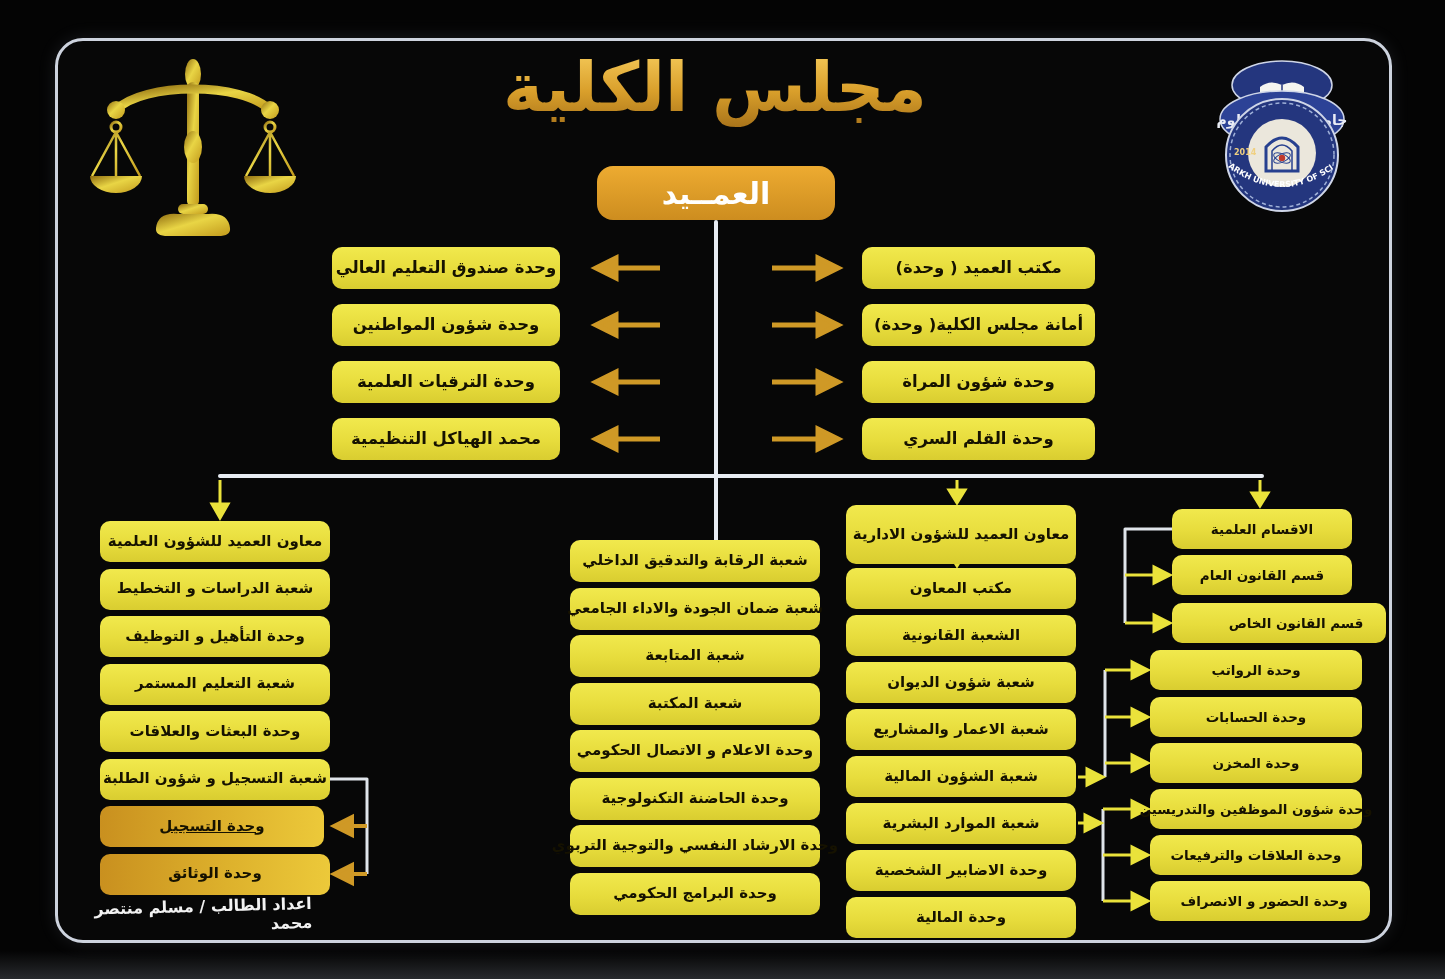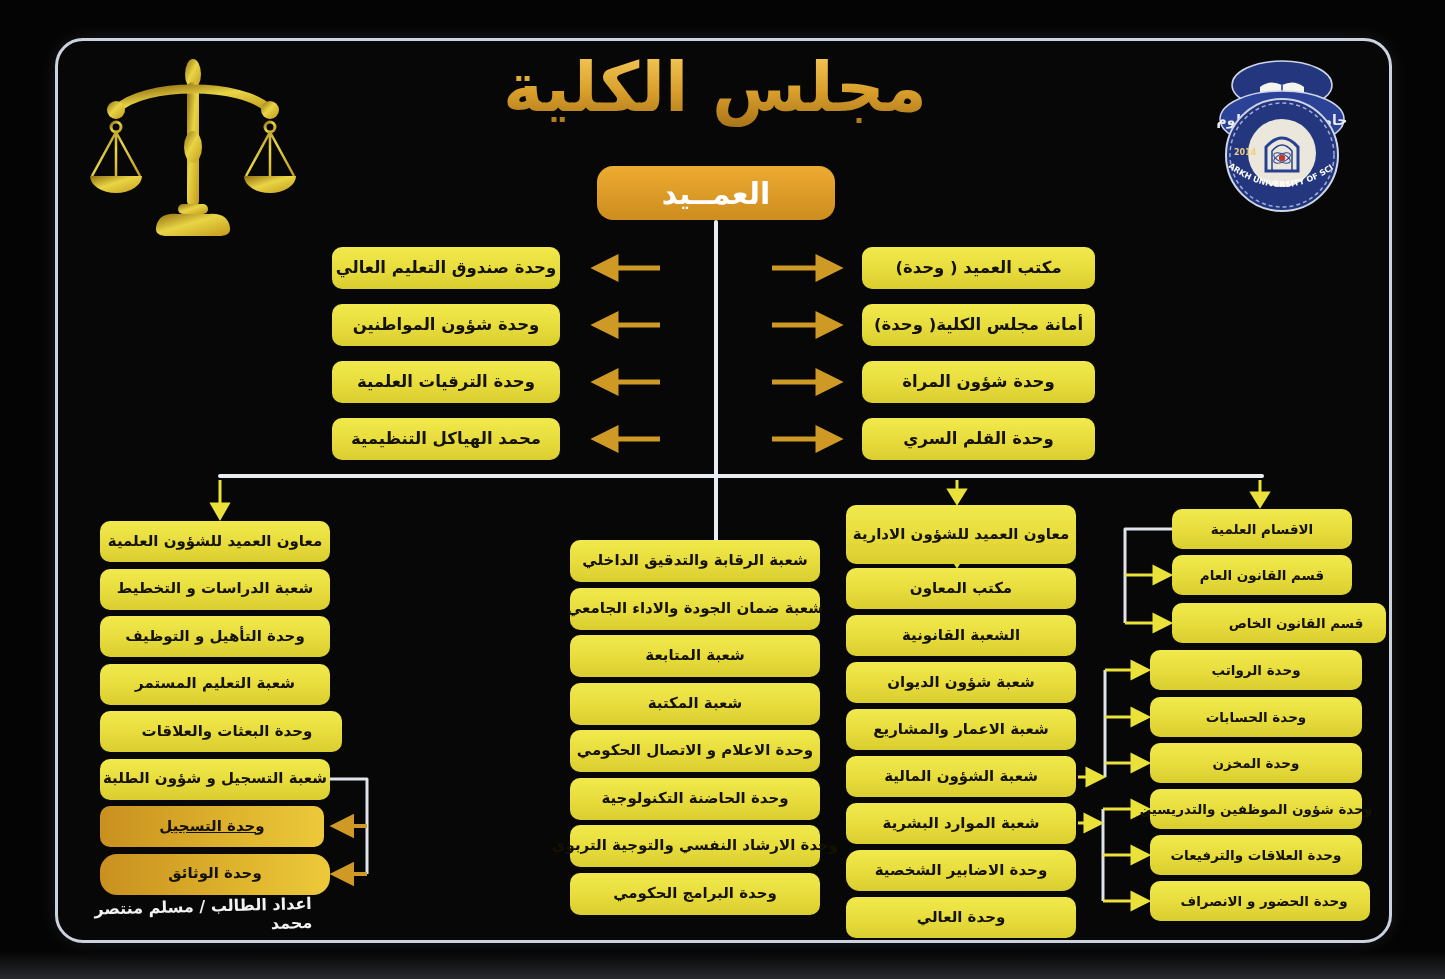--- a/index.html
+++ b/index.html
@@ -185,45 +185,45 @@
       <div class="node" style="left: 862px; top: 247px; width: 233px; height: 42px; font-size: 16.5px;">مكتب العميد ( وحدة)</div>
       <div class="node" style="left: 862px; top: 304px; width: 233px; height: 42px; font-size: 16.5px;">أمانة مجلس الكلية( وحدة)</div>
       <div class="node" style="left: 862px; top: 361px; width: 233px; height: 42px; font-size: 16.5px;">وحدة شؤون المراة</div>
       <div class="node" style="left: 862px; top: 418px; width: 233px; height: 42px; font-size: 16.5px;">وحدة القلم السري</div>
     </div>
   <div>
       <div class="node" style="left: 100px; top: 521px; width: 230px; height: 41px; font-size: 15px;">معاون العميد للشؤون العلمية</div>
       <div class="node" style="left: 100px; top: 568.5px; width: 230px; height: 41px; font-size: 15px;">شعبة الدراسات و التخطيط</div>
       <div class="node" style="left: 100px; top: 616px; width: 230px; height: 41px; font-size: 15px;">وحدة التأهيل و التوظيف</div>
       <div class="node" style="left: 100px; top: 663.5px; width: 230px; height: 41px; font-size: 15px;">شعبة التعليم المستمر</div>
-      <div class="node" style="left: 100px; top: 711px; width: 230px; height: 41px; font-size: 15px; padding-left: 12px;">وحدة البعثات والعلاقات</div>
+      <div class="node" style="left: 100px; top: 711px; width: 230px; height: 41px; font-size: 15px;">وحدة البعثات والعلاقات</div>
       <div class="node" style="left: 100px; top: 758.5px; width: 230px; height: 41px; font-size: 15px;">شعبة التسجيل و شؤون الطلبة</div>
       <div class="node gold" style="left: 100px; top: 806px; width: 224px; height: 41px; font-size: 15px; text-decoration: underline;">وحدة التسجيل</div>
-      <div class="node gold" style="left: 100px; top: 853.5px; width: 230px; height: 41px; font-size: 15px; border-radius: 17px;">وحدة الوثائق</div>
+      <div class="node gold" style="left: 100px; top: 853.5px; width: 230px; height: 41px; font-size: 15px;">وحدة الوثائق</div>
     </div>
   <div>
       <div class="node" style="left: 570px; top: 540px; width: 250px; height: 42px; font-size: 15px;">شعبة الرقابة والتدقيق الداخلي</div>
       <div class="node" style="left: 570px; top: 587.5px; width: 250px; height: 42px; font-size: 15px;">شعبة ضمان الجودة والاداء الجامعي</div>
       <div class="node" style="left: 570px; top: 635px; width: 250px; height: 42px; font-size: 15px;">شعبة المتابعة</div>
       <div class="node" style="left: 570px; top: 682.5px; width: 250px; height: 42px; font-size: 15px;">شعبة المكتبة</div>
       <div class="node" style="left: 570px; top: 730px; width: 250px; height: 42px; font-size: 15px;">وحدة الاعلام و الاتصال الحكومي</div>
       <div class="node" style="left: 570px; top: 777.5px; width: 250px; height: 42px; font-size: 15px;">وحدة الحاضنة التكنولوجية</div>
       <div class="node" style="left: 570px; top: 825px; width: 250px; height: 42px; font-size: 15px;">وحدة الارشاد النفسي والتوجية التربوي</div>
       <div class="node" style="left: 570px; top: 872.5px; width: 250px; height: 42px; font-size: 15px;">وحدة البرامج الحكومي</div>
     </div>
   <div>
       <div class="node" style="left: 846px; top: 505px; width: 230px; height: 59px; font-size: 15px;">معاون العميد للشؤون الادارية</div>
       <div class="node" style="left: 846px; top: 568px; width: 230px; height: 41px; font-size: 15px;">مكتب المعاون</div>
       <div class="node" style="left: 846px; top: 615px; width: 230px; height: 41px; font-size: 15px;">الشعبة القانونية</div>
       <div class="node" style="left: 846px; top: 662px; width: 230px; height: 41px; font-size: 15px;">شعبة شؤون الديوان</div>
       <div class="node" style="left: 846px; top: 709px; width: 230px; height: 41px; font-size: 15px;">شعبة الاعمار والمشاريع</div>
       <div class="node" style="left: 846px; top: 756px; width: 230px; height: 41px; font-size: 15px;">شعبة الشؤون المالية</div>
       <div class="node" style="left: 846px; top: 803px; width: 230px; height: 41px; font-size: 15px;">شعبة الموارد البشرية</div>
       <div class="node" style="left: 846px; top: 850px; width: 230px; height: 41px; font-size: 15px; border-radius: 14px;">وحدة الاضابير الشخصية</div>
-      <div class="node" style="left: 846px; top: 897px; width: 230px; height: 41px; font-size: 15px;">وحدة العالي</div>
+      <div class="node" style="left: 846px; top: 897px; width: 230px; height: 41px; font-size: 15px;">وحدة المالية</div>
     </div>
   <div>
       <div class="node" style="left: 1172px; top: 509px; width: 180px; height: 40px; font-size: 13.5px;">الاقسام العلمية</div>
       <div class="node" style="left: 1172px; top: 555px; width: 180px; height: 40px; font-size: 13.5px;">قسم القانون العام</div>
       <div class="node" style="left: 1172px; top: 603px; width: 180px; height: 40px; font-size: 13.5px; padding-left: 34px;">قسم القانون الخاص</div>
       <div class="node" style="left: 1150px; top: 650px; width: 212px; height: 40px; font-size: 13.5px;">وحدة الرواتب</div>
       <div class="node" style="left: 1150px; top: 697px; width: 212px; height: 40px; font-size: 13.5px;">وحدة الحسابات</div>
       <div class="node" style="left: 1150px; top: 743px; width: 212px; height: 40px; font-size: 13.5px;">وحدة المخزن</div>
       <div class="node" style="left: 1150px; top: 789px; width: 212px; height: 40px; font-size: 13.5px;">وحدة شؤون الموظفين والتدريسين</div>
       <div class="node" style="left: 1150px; top: 835px; width: 212px; height: 40px; font-size: 13.5px;">وحدة العلاقات والترفيعات</div>

